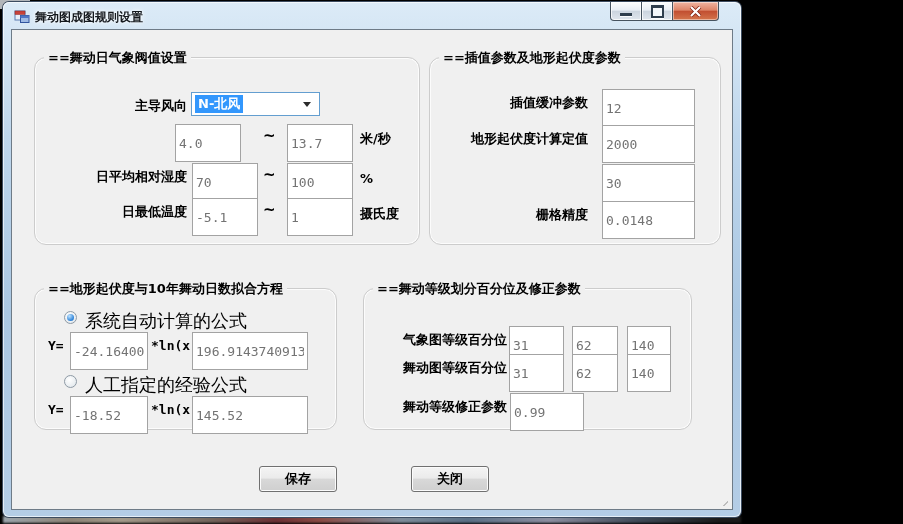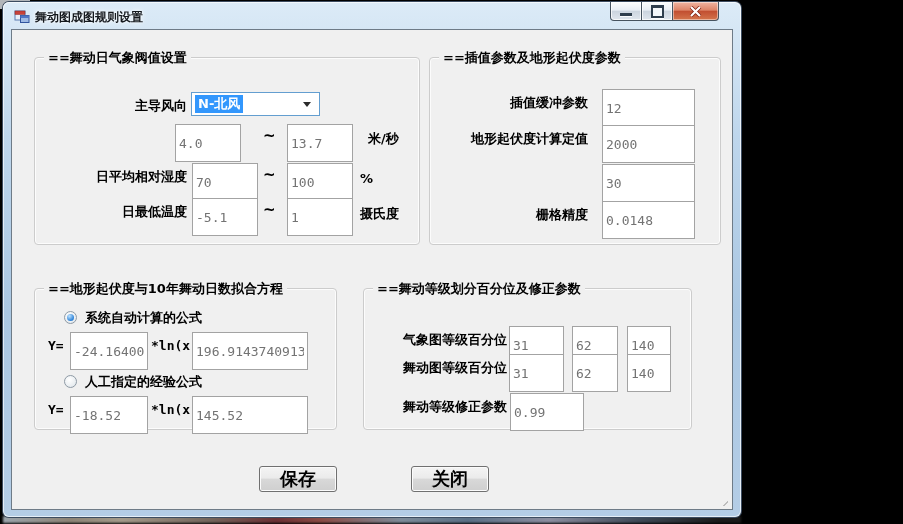--- a/index.html
+++ b/index.html
@@ -39,21 +39,21 @@
     background:linear-gradient(#f0b5a2,#dd8468 45%,#c24f31 52%,#d4754c);
     box-shadow:inset 0 0 0 1px rgba(255,255,255,.45);
   }
   .glyph-min{width:12px;height:3px;background:#2f3e4d;box-shadow:0 1px 0 rgba(255,255,255,.85);margin-top:6px;}
   .glyph-max{width:9px;height:8px;border:2px solid #2f3e4d;border-top-width:3px;background:#f4f8fb;box-shadow:0 1px 0 rgba(255,255,255,.85);}
   
   .client{
     position:absolute;left:8px;top:27px;width:722px;height:481px;box-sizing:border-box;
     background:#f0f0f0;border:1px solid #6e7b87;
   }
-  .gb{position:absolute;border:1px solid #cccccc;border-radius:4px;box-shadow:inset 0 0 0 1px rgba(255,255,255,.8);}
+  .gb{position:absolute;border:1px solid #cccccc;border-radius:12px;box-shadow:inset 0 0 0 1px rgba(255,255,255,.8);}
   .gb-title{
     position:absolute;top:-9px;left:9px;background:#f0f0f0;padding:0 4px;
     font-size:13px;font-weight:bold;color:#000;white-space:nowrap;
   }
   .lbl{position:absolute;font-size:13px;font-weight:bold;color:#000;text-align:right;white-space:nowrap;}
   .unit{position:absolute;font-size:13px;font-weight:bold;color:#000;white-space:nowrap;}
   .tilde{position:absolute;font-size:15px;font-weight:bold;color:#000;}
   .txt{
     position:absolute;background:#fff;border:1px solid #a3a3a3;box-sizing:border-box;
     font-family:"DejaVu Sans Mono","Liberation Mono",monospace;font-size:13px;color:#737373;
@@ -72,27 +72,27 @@
     border-left:4px solid transparent;border-right:4px solid transparent;border-top:5px solid #2b2b2b;
   }
   .radio{
     position:absolute;width:13px;height:13px;border-radius:50%;box-sizing:border-box;
     border:1px solid #8e9aa5;background:radial-gradient(circle at 40% 35%,#ffffff,#dde4e9);
   }
   .radio.checked::after{
     content:"";position:absolute;left:2px;top:2px;width:7px;height:7px;border-radius:50%;
     background:radial-gradient(circle at 35% 30%,#bfe3ff,#2c82d8 70%,#1b5fa8);
   }
-  .radio-lbl{position:absolute;font-size:13px;font-weight:bold;color:#000;white-space:nowrap;}
+  .radio-lbl{position:absolute;font-size:18px;font-weight:normal;color:#000;white-space:nowrap;}
   .formula{position:absolute;font-family:"DejaVu Sans Mono","Liberation Mono",monospace;font-size:13px;font-weight:bold;color:#000;white-space:nowrap;}
   .btn{
     position:absolute;width:78px;height:26px;border:1px solid #707070;border-radius:3px;box-sizing:border-box;
     background:linear-gradient(#f4f4f4,#ebebeb 45%,#d8d8d8 52%,#cfcfcf);
     box-shadow:inset 0 0 0 1px #fbfbfb;
-    font-family:"DejaVu Sans","Liberation Sans",sans-serif;font-size:18px;font-weight:bold;color:#000;
+    font-family:"DejaVu Sans","Liberation Sans",sans-serif;font-size:13px;font-weight:bold;color:#000;
     display:flex;align-items:center;justify-content:center;cursor:default;
   }
   .grip{
     position:absolute;right:4px;bottom:3px;width:10px;height:10px;
     background:repeating-linear-gradient(135deg,#bdbdbd 0 2px,transparent 2px 5px);
     clip-path:polygon(100% 0,100% 100%,0 100%);
   }
 </style>
 </head>
 <body>
@@ -132,21 +132,21 @@
 
       <span class="lbl" style="left:0;top:39px;width:152px;">主导风向</span>
       <div class="combo" style="left:156px;top:34px;width:129px;height:24px;">
         <span class="combo-sel">N-北风</span>
         <span class="combo-arrow"></span>
       </div>
 
       <input class="txt" style="left: 140px; top: 66px; width: 66px; height: 26px;" value="4.0">
       <span class="tilde" style="left:228px;top:69px;">~</span>
       <input class="txt" style="left: 252px; top: 66px; width: 66px; height: 26px;" value="13.7">
-      <span class="unit" style="left:333px;top:72px;">米/秒</span>
+      <span class="unit" style="left:325px;top:72px;">米/秒</span>
 
       <span class="lbl" style="left:0;top:110px;width:152px;">日平均相对湿度</span>
       <input class="txt" style="left: 157px; top: 105px; width: 66px; height: 26px;" value="70">
       <span class="tilde" style="left:228px;top:108px;">~</span>
       <input class="txt" style="left: 252px; top: 105px; width: 66px; height: 26px;" value="100">
       <span class="unit" style="left:325px;top:113px;">%</span>
 
       <span class="lbl" style="left:0;top:145px;width:152px;">日最低温度</span>
       <input class="txt" style="left: 157px; top: 140px; width: 66px; height: 26px;" value="-5.1">
       <span class="tilde" style="left:228px;top:143px;">~</span>

